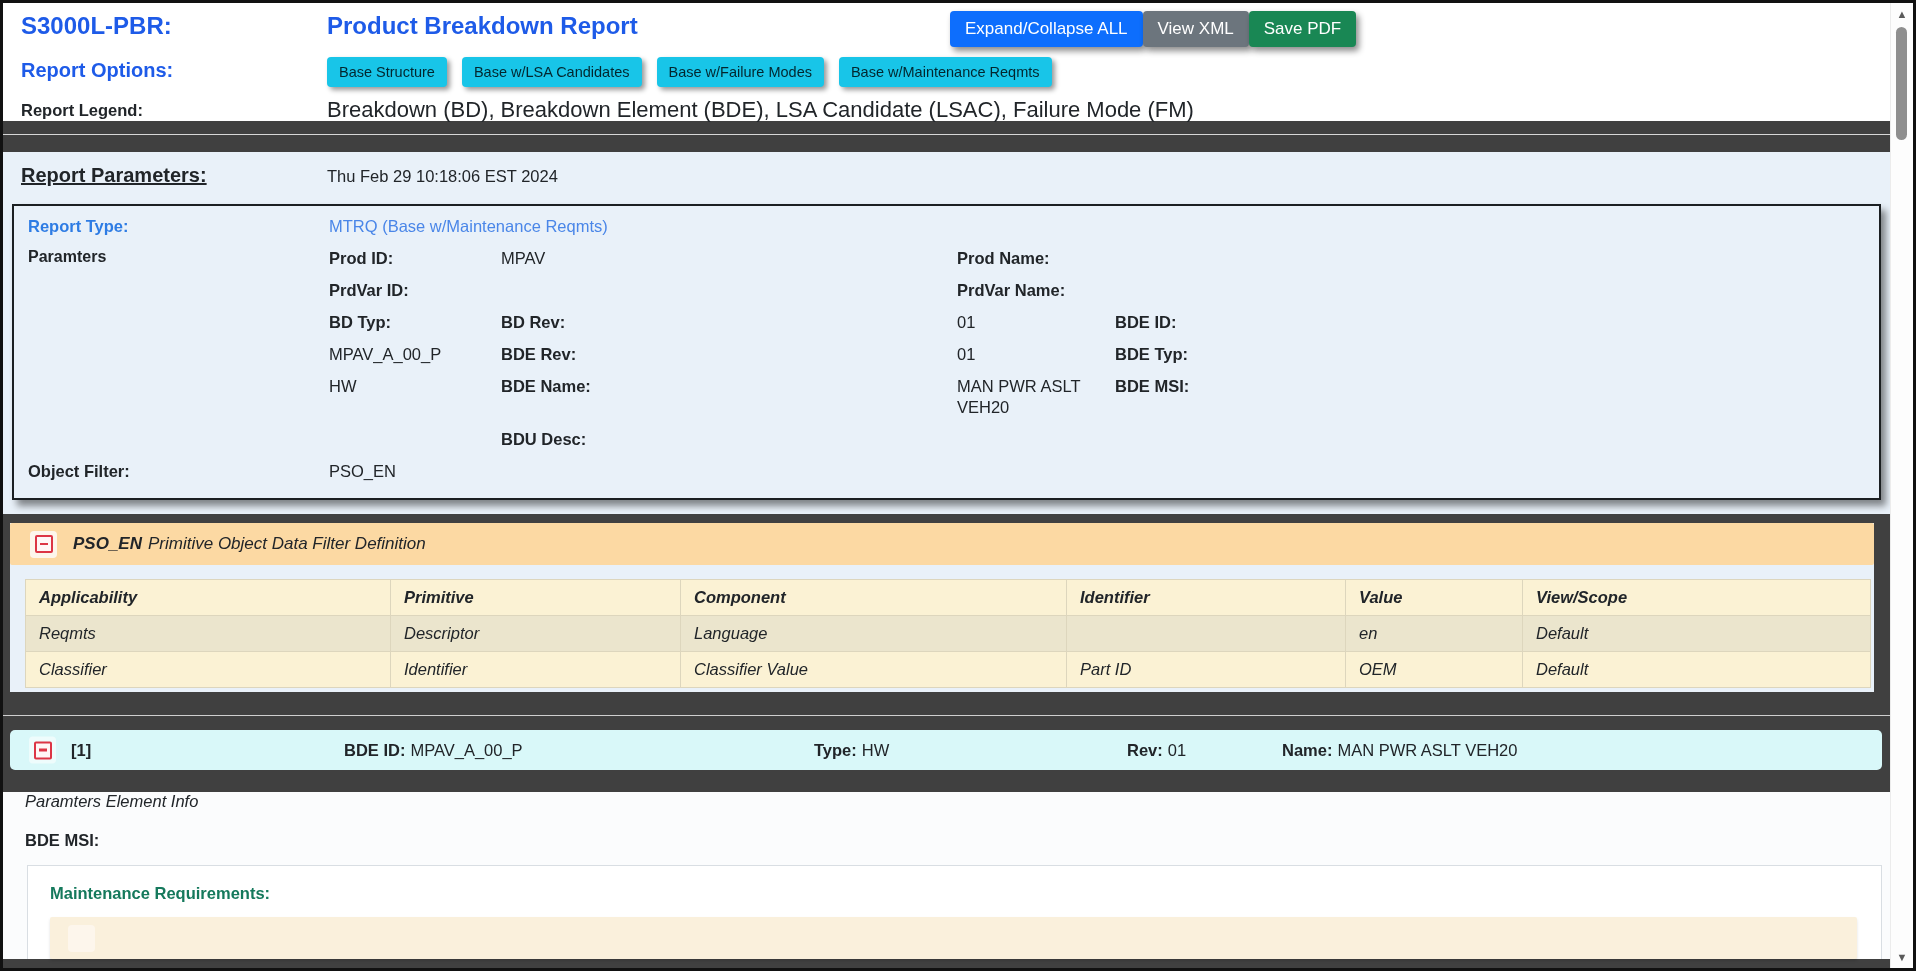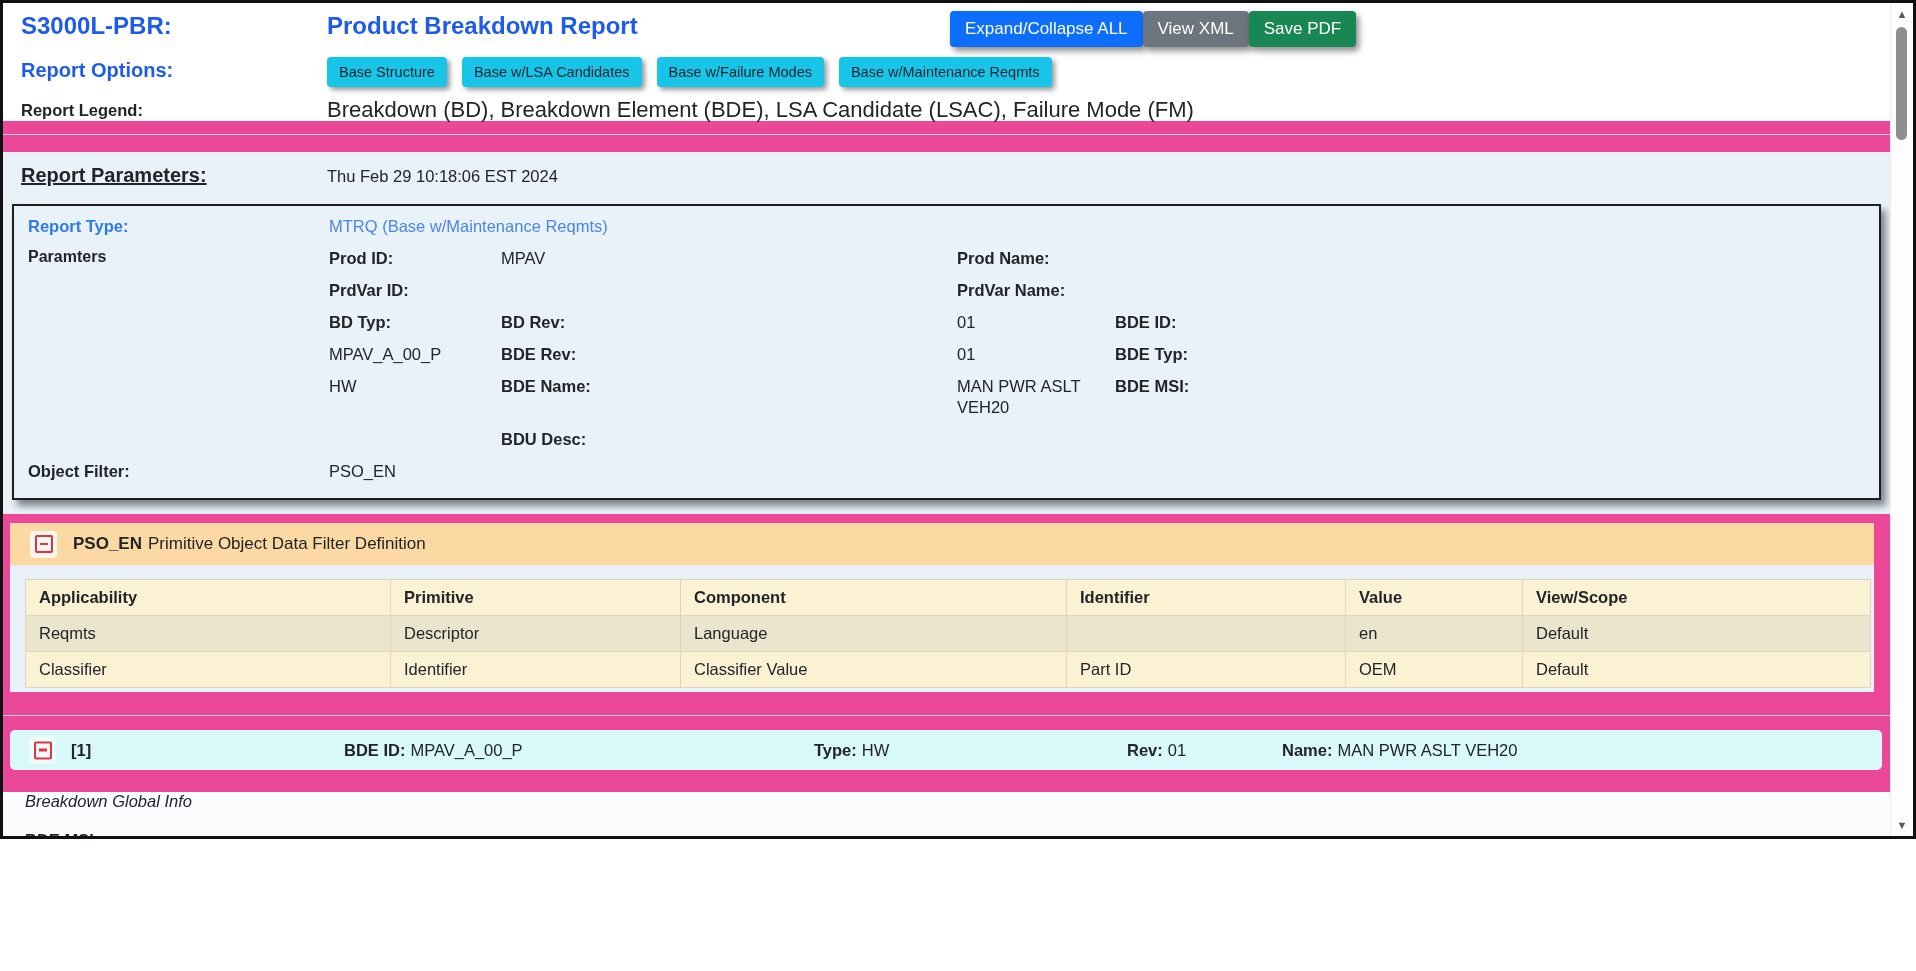--- a/index.html
+++ b/index.html
@@ -1,19 +1,19 @@
 <!DOCTYPE html>
 <html><head>
 <meta charset="utf-8">
 <style>
   html,body{margin:0;padding:0;background:#fff;}
   *{box-sizing:border-box;}
   body{font-family:"Liberation Sans","DejaVu Sans",sans-serif;color:#212529;}
 
-  .screen{position:relative;width:1916px;height:839px;background:#ec4899;border:3px solid #111;overflow:hidden;}
+  .screen{position:relative;width:1916px;height:971px;background:#404040;border:3px solid #111;overflow:hidden;}
   .content{position:absolute;left:0;top:0;right:23px;bottom:0;overflow:hidden;}
 
   
   .hdr{padding:8px 0 0 0;background:#fff;}
   .hdr-row{display:flex;align-items:flex-start;}
   .lbl-col{width:324px;flex:0 0 324px;padding-left:18px;}
   .app-title{font-size:24px;font-weight:bold;color:#1e5be8;line-height:30px;}
   .report-title{font-size:24px;font-weight:bold;color:#1e5be8;line-height:30px;width:623px;flex:0 0 623px;}
   .opts-title{font-size:20px;font-weight:bold;color:#1e5be8;line-height:26px;}
   .legend-lbl{font-size:16.5px;font-weight:bold;line-height:22px;}
@@ -44,21 +44,21 @@
   .c1{width:315px;flex:0 0 315px;padding-left:14px;font-weight:bold;}
   .blue-lbl{color:#2e7ce4;}
   .blue-val{color:#4a86e8;}
   .params-mid{display:flex;margin-top:11px;}
   .pair-grid{display:grid;grid-template-columns:172px 456px 158px auto;
              row-gap:11px;font-size:16.5px;line-height:21px;flex:1;}
   .pg-lbl{font-weight:bold;}
   .of-row{margin-top:11px;}
 
   
-  .filter-section{background:#e9f1f9;margin:9px 16px 0 7px;}
+  .filter-section{background:#e9f1f9;margin:9px 16px 0 7px;font-style:italic;}
   .band{display:flex;align-items:center;}
   .band-orange{background:#fcd9a3;height:42px;padding-left:20px;border-radius:2px;}
   .band-text{font-size:17px;margin-left:16px;}
   .band-text b{margin-right:6px;}
 
   .minus-icon{display:inline-flex;align-items:center;justify-content:center;
               width:27px;height:27px;background:#fdf6ec;border-radius:4px;cursor:pointer;flex:0 0 27px;}
   .minus-inner{position:relative;width:18px;height:18px;border:2px solid #dc3545;border-radius:2px;background:#fff6f6;}
   .minus-inner::after{content:"";position:absolute;left:3px;right:3px;top:50%;height:2.5px;margin-top:-1.5px;background:#dc3545;}
   .icon-on-cyan{background:#eefcfc;}
@@ -246,21 +246,21 @@
           <span class="minus-inner"></span>
         </span>
       <span class="abs pos-index">[1]</span>
       <span class="abs pos-f0"><b>BDE ID:</b><span>MPAV_A_00_P</span></span>
       <span class="abs pos-f1"><b>Type:</b><span>HW</span></span>
       <span class="abs pos-f2"><b>Rev:</b><span>01</span></span>
       <span class="abs pos-f3"><b>Name:</b><span>MAN PWR ASLT VEH20</span></span>
     </div>
 
     <div class="bde-body">
-      <div class="bde-info">Breakdown Global Info</div>
+      <div class="bde-info">Paramters Element Info</div>
       <div class="bde-msi">BDE MSI:</div>
 
       <div class="tabwrap">
         <div class="tabpanel">
           <div class="green-h">Maintenance Requirements:</div>
           <div class="band band-seashell">
             <span class="minus-icon icon-on-seashell"></span>
 
           </div>
 

